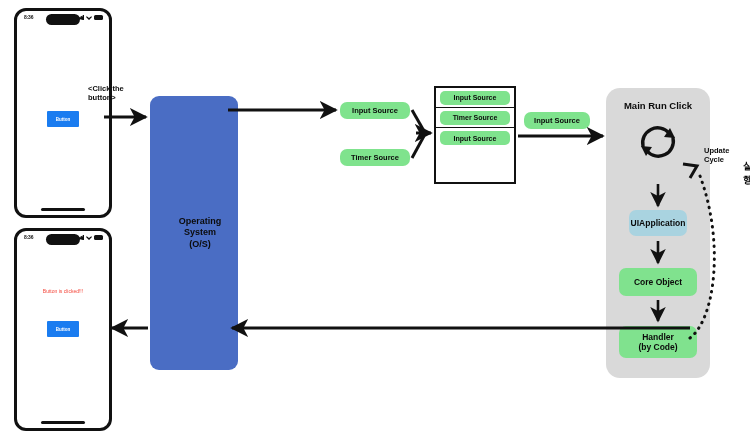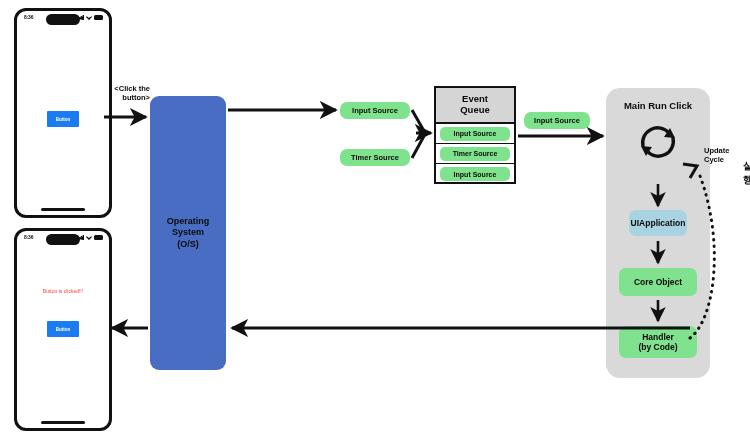--- a/index.html
+++ b/index.html
@@ -160,36 +160,34 @@
         <span class="sig"></span>
         <span class="wifi"></span>
         <span class="batt"></span>
       </div>
     </div>
     <div class="clickedmsg" style="top:57px;">Button is clicked!!!</div>
     <div class="appbtn" style="top:90px;width:32px;height:16px;">Button</div>
     <div class="home"></div>
   </div>
 
-  <div class="lbl" style="left:88px;top:84px;width:62px;text-align:right;">&lt;Click the
+  <div class="lbl" style="left:88px;top:84px;width:62px;text-align:left;">&lt;Click the
 button&gt;</div>
 
-  <div class="osbox" style="left:150px;top:96px;width:76px;height:274px;white-space:pre-line;">Operating
+  <div class="osbox" style="left:150px;top:96px;width:76px;height:274px;white-space:pre-line;padding-left:12px;">Operating
 System
 (O/S)</div>
 
   <div class="pill" style="left:340px;top:102px;width:70px;height:17px;">Input Source</div>
 
   <div class="pill" style="left:340px;top:149px;width:70px;height:17px;">Timer Source</div>
 
   <div class="pill" style="left:524px;top:112px;width:66px;height:17px;">Input Source</div>
 
   <div class="eq" style="left:434px;top:86px;width:82px;height:98px;">
-    <div class="eq-head" style="white-space:pre-line;">Event
-Queue</div>
     <div class="eq-row">
       <div class="chip">Input Source</div>
     </div>
     <div class="eq-row">
       <div class="chip">Timer Source</div>
     </div>
     <div class="eq-row">
       <div class="chip">Input Source</div>
     </div>
   </div>

